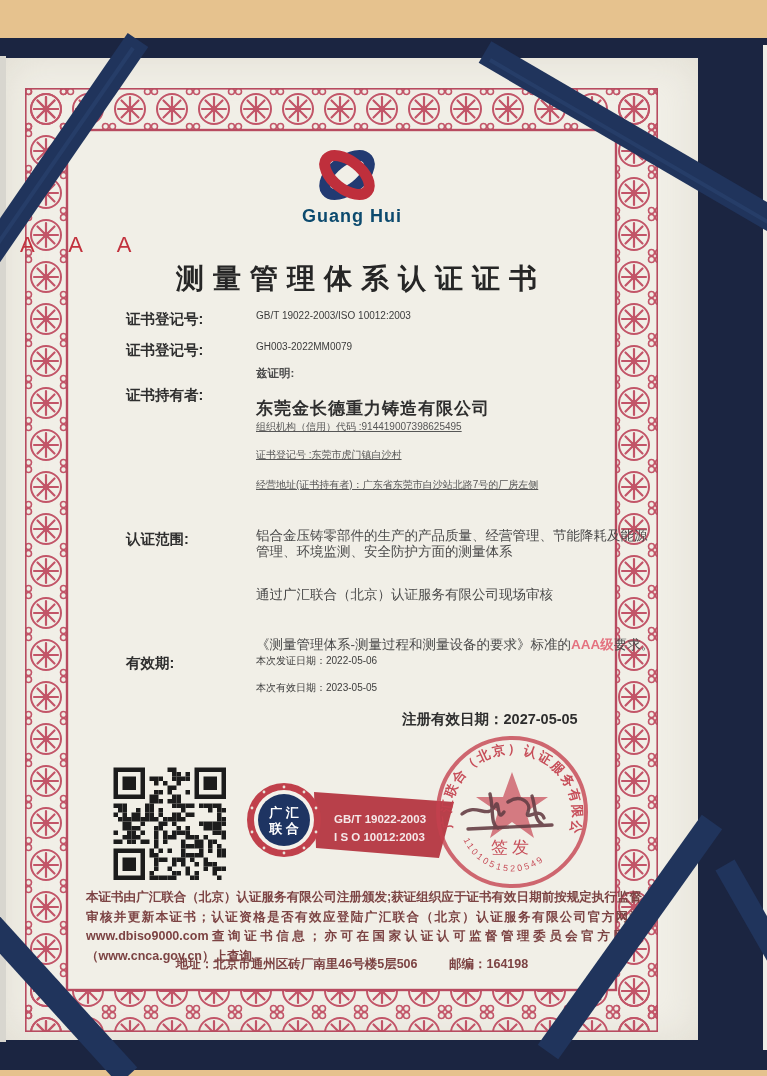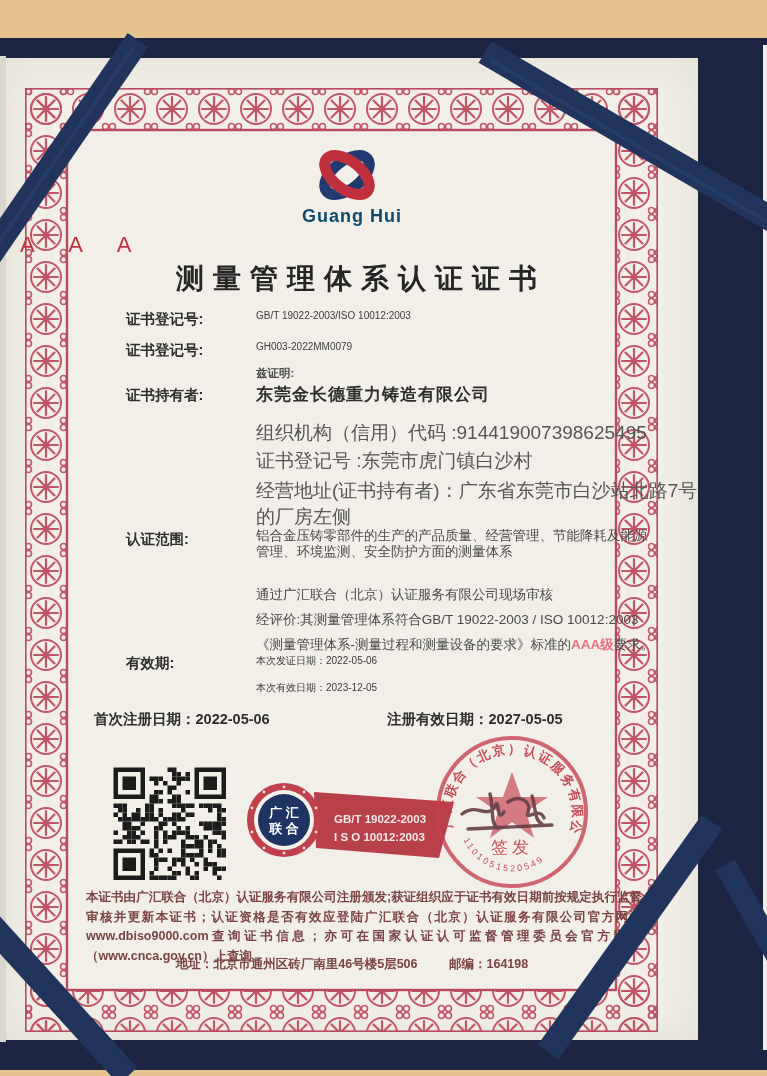--- a/index.html
+++ b/index.html
@@ -18,22 +18,22 @@
   .logo-name{position:absolute;left:0;top:148px;width:692px;text-align:center;
              font-size:18px;font-weight:bold;color:#0c4a6e;letter-spacing:1px;}
   .aaa{position:absolute;left:14px;top:174px;width:692px;text-align:left;
        font-size:22px;font-weight:normal;color:#c2323e;letter-spacing:15px;}
   .cert-title{position:absolute;left:9px;top:202px;width:692px;text-align:center;
        font-size:28px;font-weight:bold;color:#262626;letter-spacing:9px;}
 
   .row-label{position:absolute;left:120px;font-size:14.5px;font-weight:bold;color:#2e2e2e;}
   .row-value{position:absolute;left:250px;font-size:10px;font-weight:normal;color:#3c3c3c;}
   .small-note{position:absolute;left:250px;font-size:11.5px;font-weight:bold;color:#4a4a4a;text-align:center;}
-  .holder-name{position:absolute;left:250px;font-size:17px;font-weight:bold;color:#2e2e2e;letter-spacing:1px;}
-  .detail-line{position:absolute;left:250px;font-size:19px;color:#565656;}
+  .holder-name{position:absolute;left:250px;font-size:17px;font-weight:bold;color:#2e2e2e;letter-spacing:1px;margin-top:14px;}
+  .detail-line{position:absolute;left:250px;font-size:10px;color:#565656;text-decoration:underline;}
   .scope-text{position:absolute;left:250px;width:400px;font-size:13.5px;color:#4a4a4a;line-height:16px;}
   .eval-block{position:absolute;left:250px;width:420px;font-size:13.5px;color:#4a4a4a;line-height:25px;}
   .eval-grade{color:#e4717f;font-weight:bold;}
   .reg-item{position:absolute;font-size:14.5px;font-weight:bold;color:#2e2e2e;}
 
   .qr-box{position:absolute;left:104px;top:706px;width:122px;height:122px;}
   .badge-svg{position:absolute;left:236px;top:720px;}
   .stamp-svg{position:absolute;left:426px;top:674px;opacity:.92;}
 
   .footer-para{position:absolute;left:80px;top:830px;width:556px;font-size:12.5px;
@@ -110,30 +110,29 @@
       <div class="holder-name" style="top:325px">东莞金长德重力铸造有限公司</div>
       <div class="detail-line" style="top:362px">组织机构（信用）代码 :914419007398625495</div>
       <div class="detail-line" style="top:390px">证书登记号 :东莞市虎门镇白沙村</div>
       <div class="detail-line" style="top:420px">经营地址(证书持有者)：广东省东莞市白沙站北路7号的厂房左侧</div>
 
       <div class="row-label" style="top:472px">认证范围:</div>
       <div class="scope-text" style="top:470px">铝合金压铸零部件的生产的产品质量、经营管理、节能降耗及能源管理、环境监测、安全防护方面的测量体系</div>
 
       <div class="eval-block" style="top:524px">
         <span>通过广汇联合（北京）认证服务有限公司现场审核</span><br>
-        <span>经评价:其测量管理体系符合GB/T 19022-2003 / ISO 10012:2003</span><br>
+        <br>
         <span>《测量管理体系-测量过程和测量设备的要求》标准的</span><span class="eval-grade">AAA级</span><span>要求。</span>
       </div>
 
       <div class="row-label" style="top:596px">有效期:</div>
       <div class="row-value" style="top:596px">本次发证日期：2022-05-06</div>
-      <div class="row-value" style="top:623px">本次有效日期：2023-12-05</div>
-
-      <div class="reg-item" style="left:88px;top:652px">首次注册日期：2022-05-06</div>
-      <div class="reg-item" style="left:381px;top:652px">注册有效日期：2027-05-05</div>
+      <div class="row-value" style="top:623px">本次有效日期：2023-05-05</div>
+
+      <div class="reg-item" style="left:396px;top:652px">注册有效日期：2027-05-05</div>
 
       <div class="qr-box">
         <svg width="122" height="122" viewBox="0 0 122 122">
           <rect x="0" y="0" width="122" height="122" fill="#f1efe7"></rect>
           <g id="qr-modules" fill="#1c1c1c">
               <rect x="57.5" y="3.5" width="4.5" height="4.5"></rect>
               <rect x="62" y="3.5" width="4.5" height="4.5"></rect>
               <rect x="62" y="8" width="4.5" height="4.5"></rect>
               <rect x="66.5" y="8" width="4.5" height="4.5"></rect>
               <rect x="75.5" y="8" width="4.5" height="4.5"></rect>

